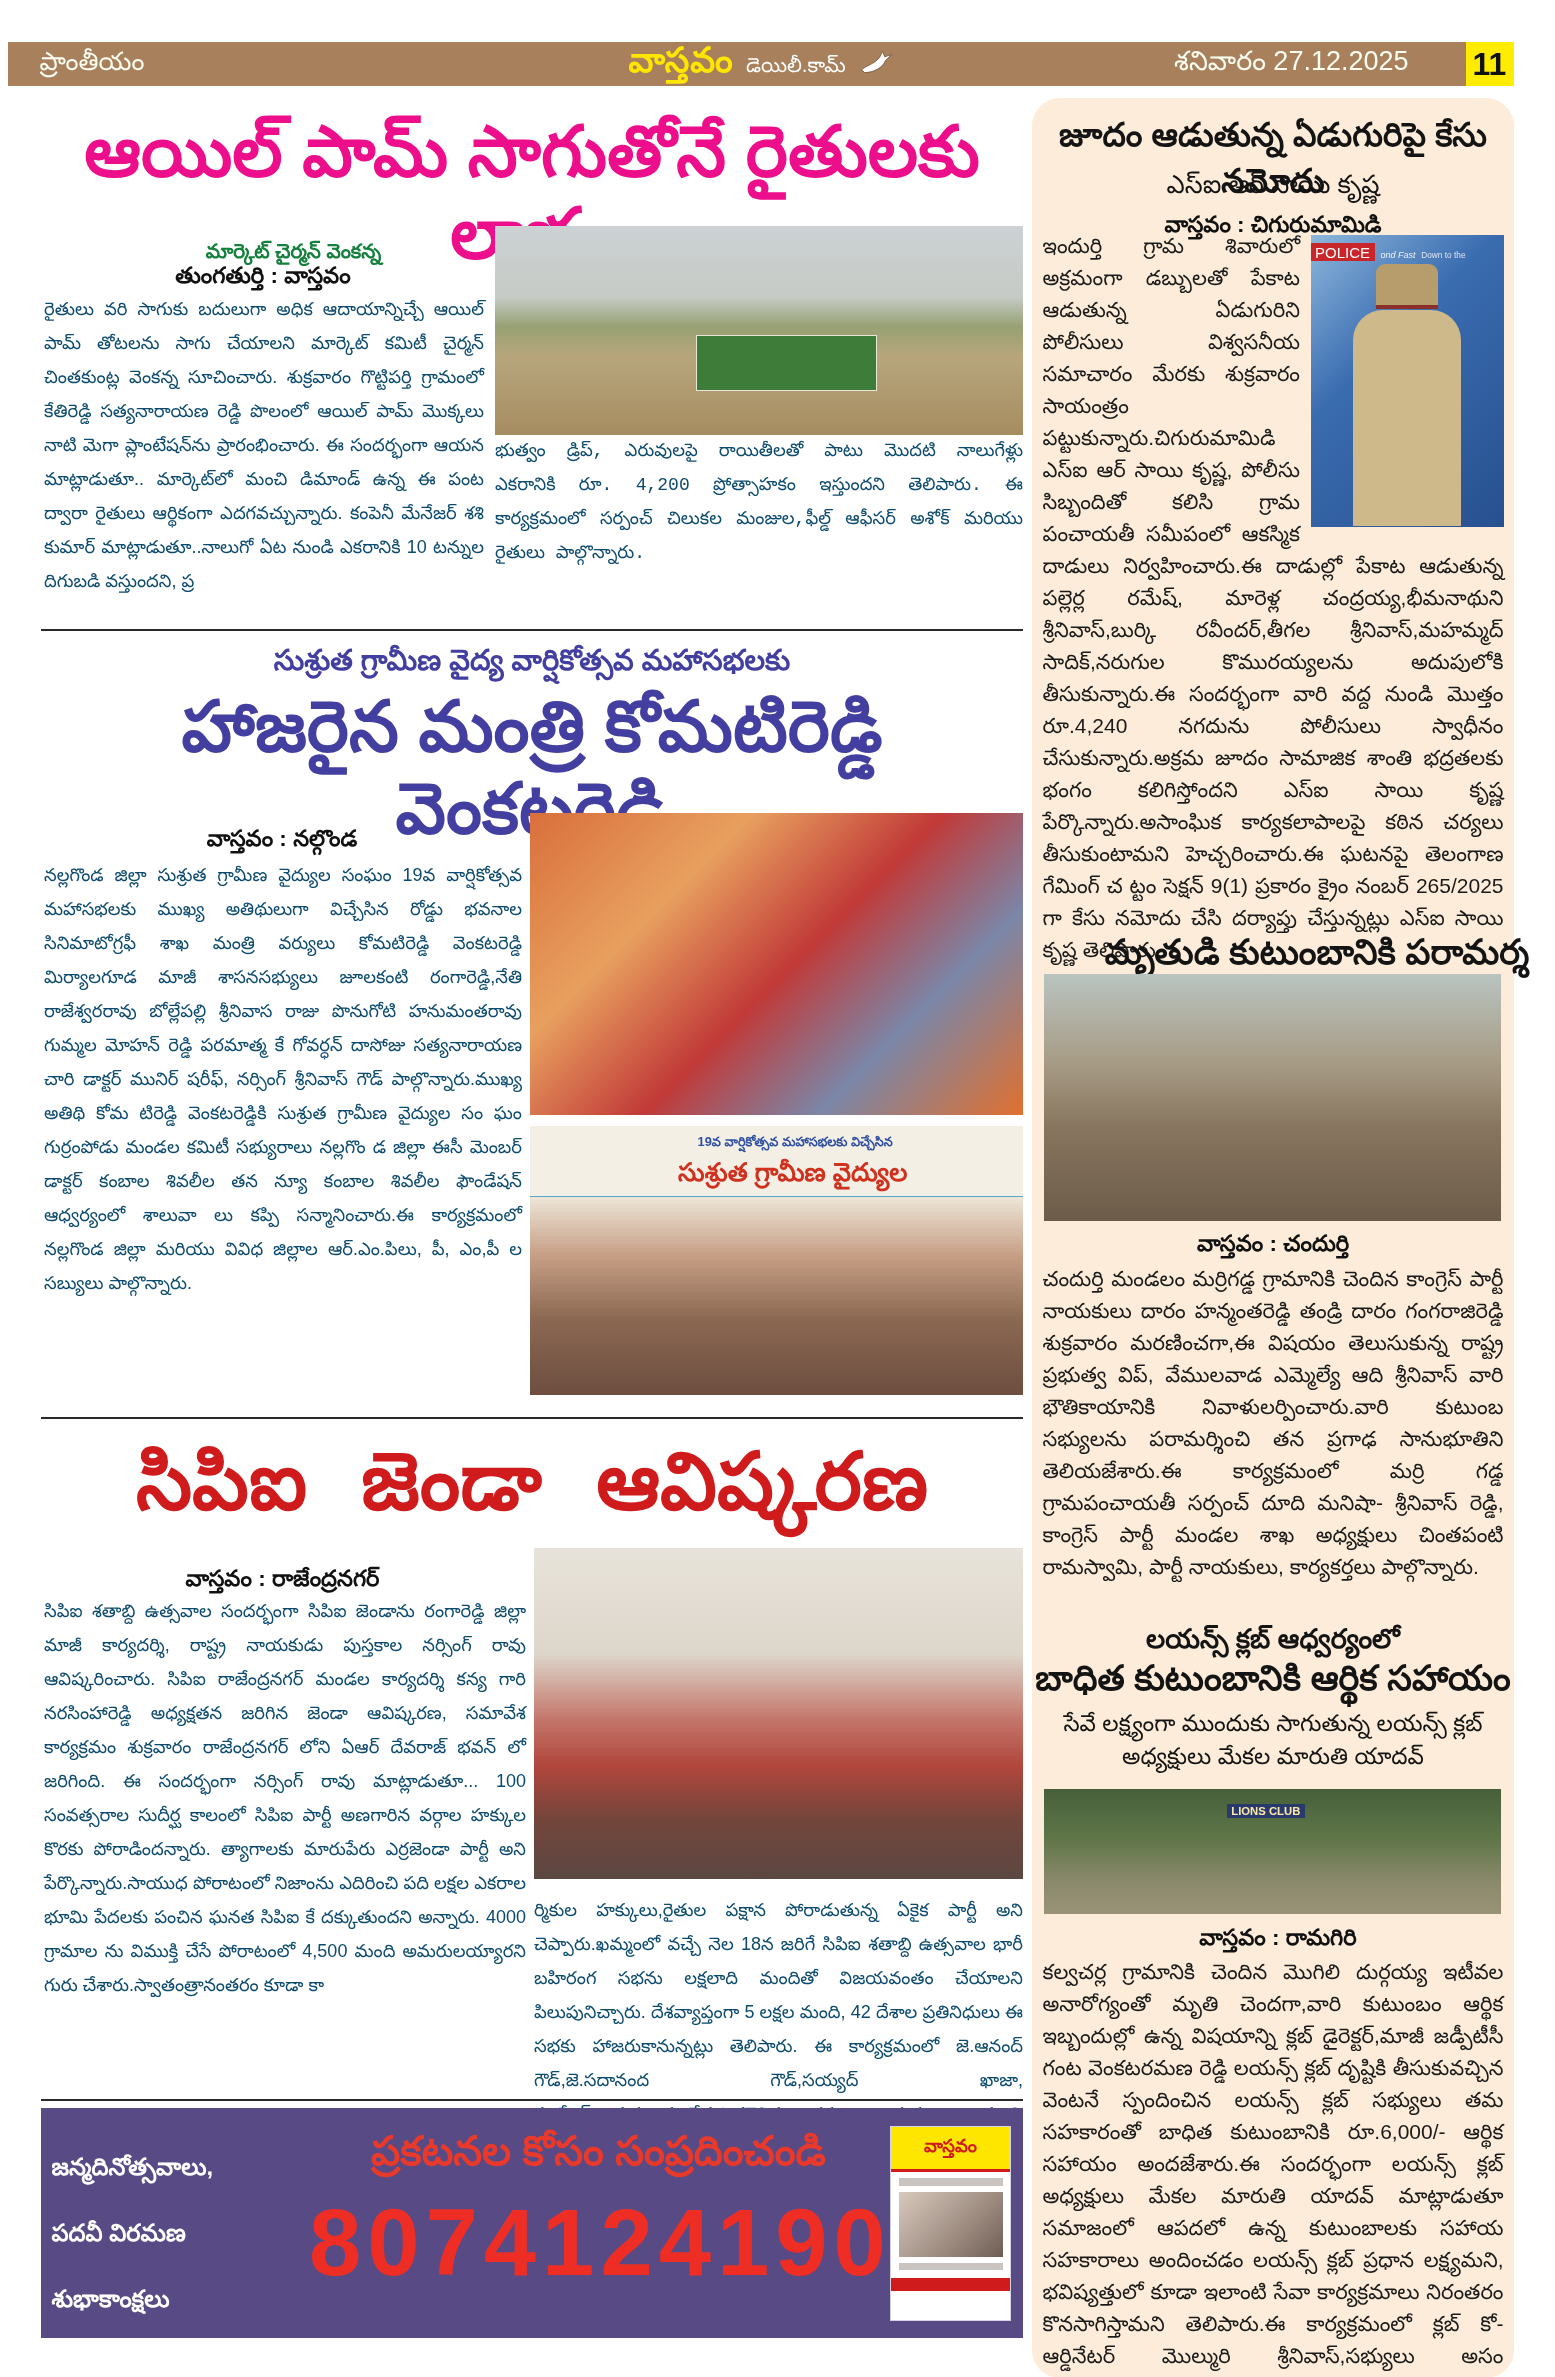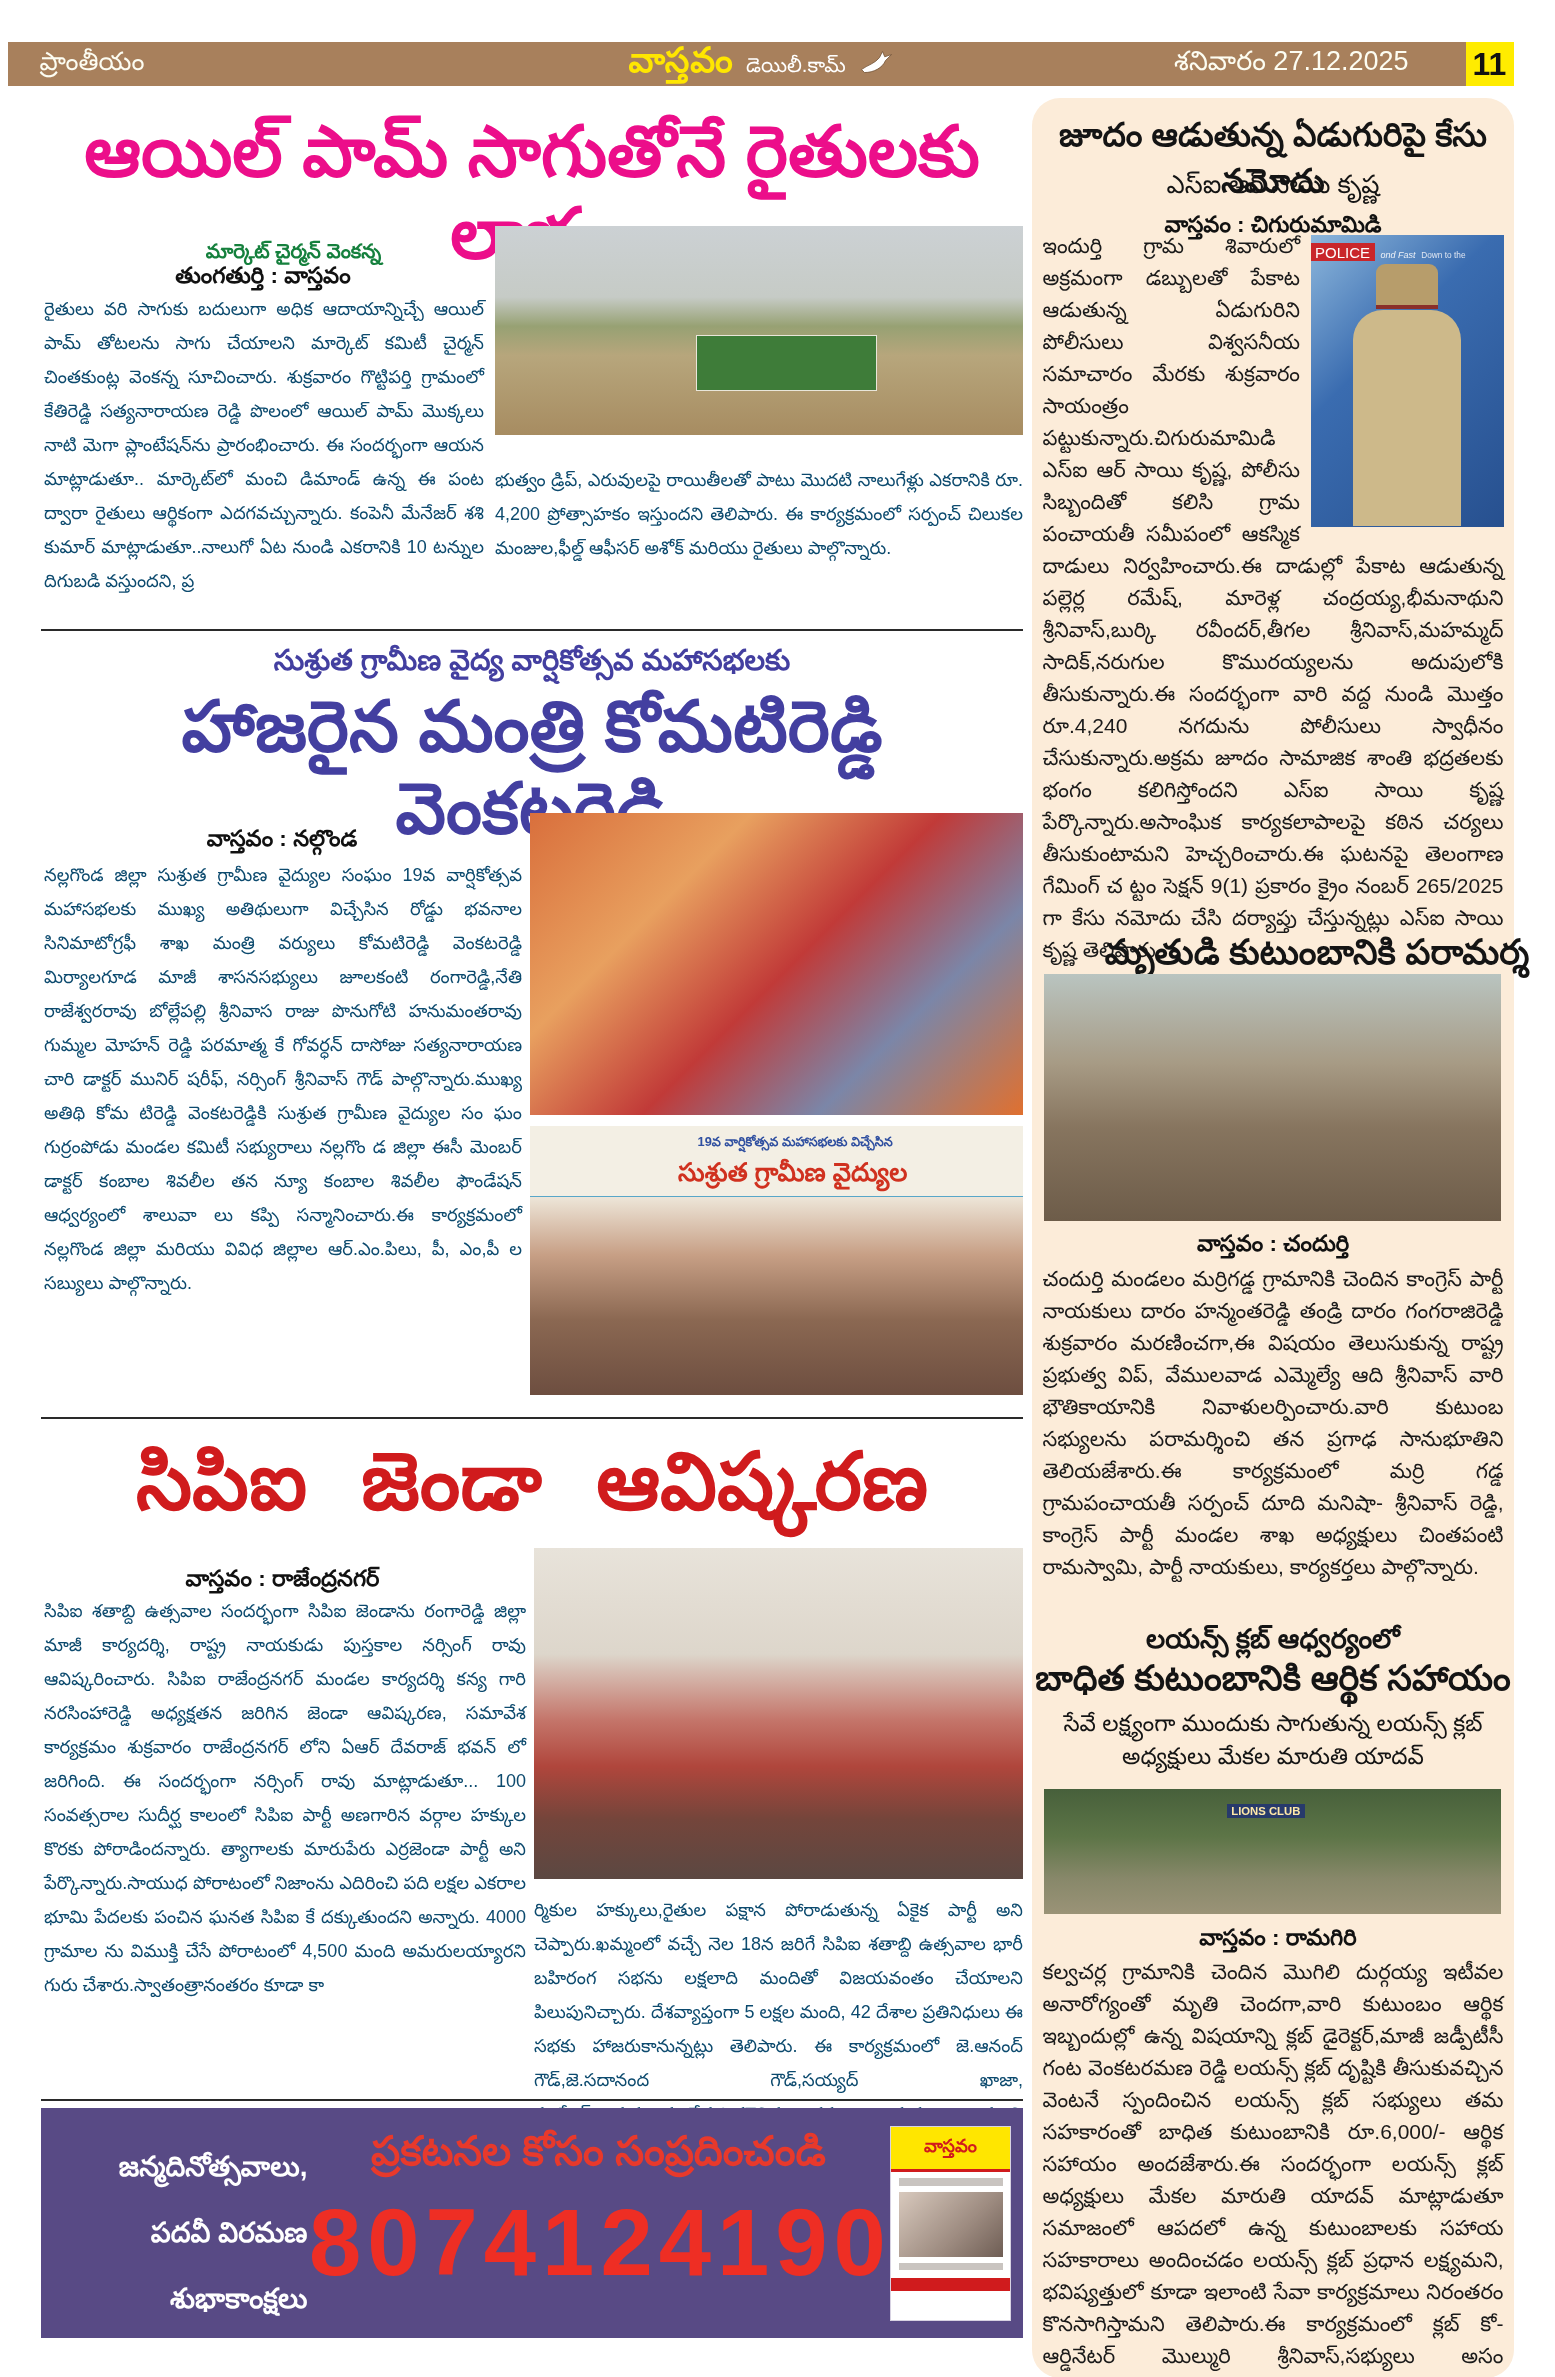--- a/index.html
+++ b/index.html
@@ -55,22 +55,22 @@
   .rc-body{font-size:21px;line-height:32px;text-align:justify;color:#1a1a1a;padding:0 10.5px;}
   .r1-photo{
     float:right;width:193px;height:292px;margin:4.5px 0 7.5px 10.5px;position:relative;
     background:linear-gradient(135deg,#8db7dc 0%,#3a6cb0 38%,#27508f 100%);
   }
   
   .ad{
     left:41px;top:2108px;width:982px;height:230px;
     background:#584a85;
   }
-  .ad-left{position:absolute;left:10.5px;top:25.6px;width:256px;text-align:right;
-    color:#ffffff;font-size:28px;font-weight:bold;line-height:66px;}
+  .ad-left{position:absolute;left:10.5px;top:25.6px;width:256px;text-align:left;
+    color:#ffffff;font-size:24px;font-weight:bold;line-height:66px;}
   .ad-contact{position:absolute;left:268px;top:19.6px;width:579px;text-align:center;
     color:#e8392b;font-size:41px;font-weight:bold;}
   .ad-phone{position:absolute;left:268px;top:81px;width:579px;text-align:center;
     color:#ee2e24;font-size:94px;font-weight:bold;letter-spacing:6px;}
   .ad-thumb{position:absolute;left:849px;top:18px;width:119px;height:193px;
     background:#ffffff;border:1.5px solid #d7d2e2;}
   .ad-thumb .mast{height:42px;background:#ffe600;display:flex;align-items:center;
     justify-content:center;color:#d01b1d;font-weight:bold;font-size:18px;
     border-bottom:3px solid #d01b1d;}
   .ad-thumb .fx1{height:7.5px;margin:6px 7.5px 0;background:#c9c4c0;}
@@ -100,21 +100,21 @@
 
   <div class="abs headline" style="left:41px;top:111px;width:982px;font-size:71px;color:#ec0e8a;">ఆయిల్ పామ్ సాగుతోనే రైతులకు లాభం</div>
   <div class="abs headline" style="left:98px;top:212px;width:391px;font-size:20px;color:#15803d;margin-top:28px;">మార్కెట్ చైర్మన్ వెంకన్న</div>
   <div class="abs byline" style="left:41px;top:263px;width:444px;">తుంగతుర్తి : వాస్తవం</div>
   <div class="abs bodytext" style="left:44px;top:292px;width:440px;">రైతులు వరి సాగుకు బదులుగా అధిక ఆదాయాన్నిచ్చే ఆయిల్ పామ్ తోటలను సాగు చేయాలని మార్కెట్ కమిటీ చైర్మన్ చింతకుంట్ల వెంకన్న సూచించారు. శుక్రవారం గొట్టిపర్తి గ్రామంలో కేతిరెడ్డి సత్యనారాయణ రెడ్డి పొలంలో ఆయిల్ పామ్ మొక్కలు నాటి మెగా ప్లాంటేషన్‌ను ప్రారంభించారు. ఈ సందర్భంగా ఆయన మాట్లాడుతూ.. మార్కెట్‌లో మంచి డిమాండ్ ఉన్న ఈ పంట ద్వారా రైతులు ఆర్థికంగా ఎదగవచ్చున్నారు. కంపెనీ మేనేజర్ శశి కుమార్ మాట్లాడుతూ..నాలుగో ఏట నుండి ఎకరానికి 10 టన్నుల దిగుబడి వస్తుందని, ప్ర</div>
 
   <div class="photo" style="left:495px;top:226px;width:528px;height:209px;
        background:linear-gradient(180deg,#ccd1d4 0%,#c6cbc6 34%,#97a173 48%,#b7a67c 62%,#a78c61 100%);">
     <span class="banner-green"></span>
   </div>
-  <div class="abs bodytext" style="left:495px;top:463px;width:528px;">భుత్వం డ్రిప్, ఎరువులపై రాయితీలతో పాటు మొదటి నాలుగేళ్లు ఎకరానికి రూ. 4,200 ప్రోత్సాహకం ఇస్తుందని తెలిపారు. ఈ కార్యక్రమంలో సర్పంచ్ చిలుకల మంజుల,ఫీల్డ్ ఆఫీసర్ అశోక్ మరియు రైతులు పాల్గొన్నారు.</div>
+  <div class="abs bodytext" style="left:495px;top:434px;width:528px;font-family:Liberation Mono, monospace;">భుత్వం డ్రిప్, ఎరువులపై రాయితీలతో పాటు మొదటి నాలుగేళ్లు ఎకరానికి రూ. 4,200 ప్రోత్సాహకం ఇస్తుందని తెలిపారు. ఈ కార్యక్రమంలో సర్పంచ్ చిలుకల మంజుల,ఫీల్డ్ ఆఫీసర్ అశోక్ మరియు రైతులు పాల్గొన్నారు.</div>
 
   <div class="abs divider" style="left:41px;top:629px;width:982px;"></div>
 
   <div class="abs headline" style="left:41px;top:644px;width:982px;font-size:29px;color:#433fa0;">సుశ్రుత గ్రామీణ వైద్య వార్షికోత్సవ మహాసభలకు</div>
   <div class="abs headline" style="left:41px;top:686px;width:982px;font-size:71px;color:#433fa0;">హాజరైన మంత్రి కోమటిరెడ్డి వెంకటరెడ్డి</div>
   <div class="abs byline" style="left:41px;top:826px;width:482px;">వాస్తవం : నల్గొండ</div>
   <div class="abs bodytext" style="left:44px;top:858px;width:478px;line-height:34px;">నల్లగొండ జిల్లా సుశ్రుత గ్రామీణ వైద్యుల సంఘం 19వ వార్షికోత్సవ మహాసభలకు ముఖ్య అతిథులుగా విచ్చేసిన రోడ్డు భవనాల సినిమాటోగ్రఫీ శాఖ మంత్రి వర్యులు కోమటిరెడ్డి వెంకటరెడ్డి మిర్యాలగూడ మాజీ శాసనసభ్యులు జూలకంటి రంగారెడ్డి,నేతి రాజేశ్వరరావు బోల్లేపల్లి శ్రీనివాస రాజు పొనుగోటి హనుమంతరావు గుమ్మల మోహన్ రెడ్డి పరమాత్మ కే గోవర్ధన్ దాసోజు సత్యనారాయణ చారి డాక్టర్ మునిర్ షరీఫ్, నర్సింగ్ శ్రీనివాస్ గౌడ్ పాల్గొన్నారు.ముఖ్య అతిథి కోమ టిరెడ్డి వెంకటరెడ్డికి సుశ్రుత గ్రామీణ వైద్యుల సం ఘం గుర్రంపోడు మండల కమిటీ సభ్యురాలు నల్లగొం డ జిల్లా ఈసీ మెంబర్ డాక్టర్ కంబాల శివలీల తన న్యూ కంబాల శివలీల ఫౌండేషన్ ఆధ్వర్యంలో శాలువా లు కప్పి సన్మానించారు.ఈ కార్యక్రమంలో నల్లగొండ జిల్లా మరియు వివిధ జిల్లాల ఆర్.ఎం.పిలు, పీ, ఎం,పీ ల సబ్యులు పాల్గొన్నారు.</div>
 
   <div class="photo" style="left:530px;top:813px;width:493px;height:302px;
        background:linear-gradient(135deg,#d96f3c 0%,#e8a05f 28%,#c13a38 52%,#7b86a8 74%,#e0702f 100%);"></div>

